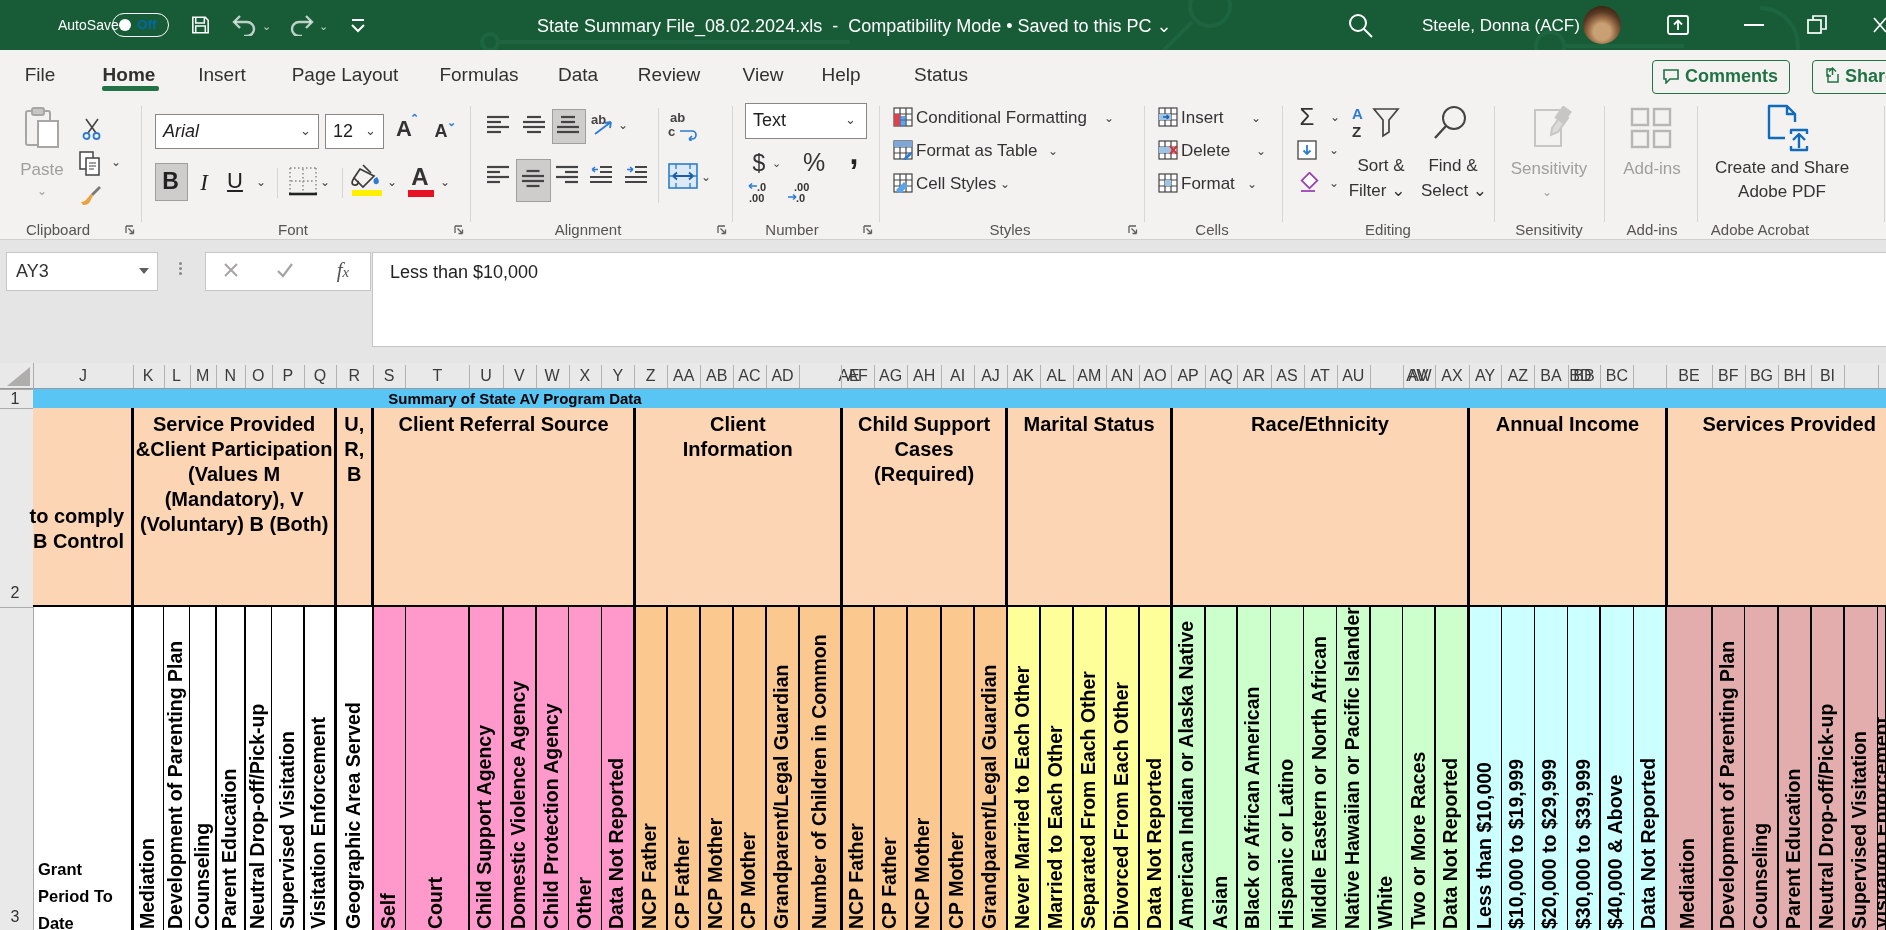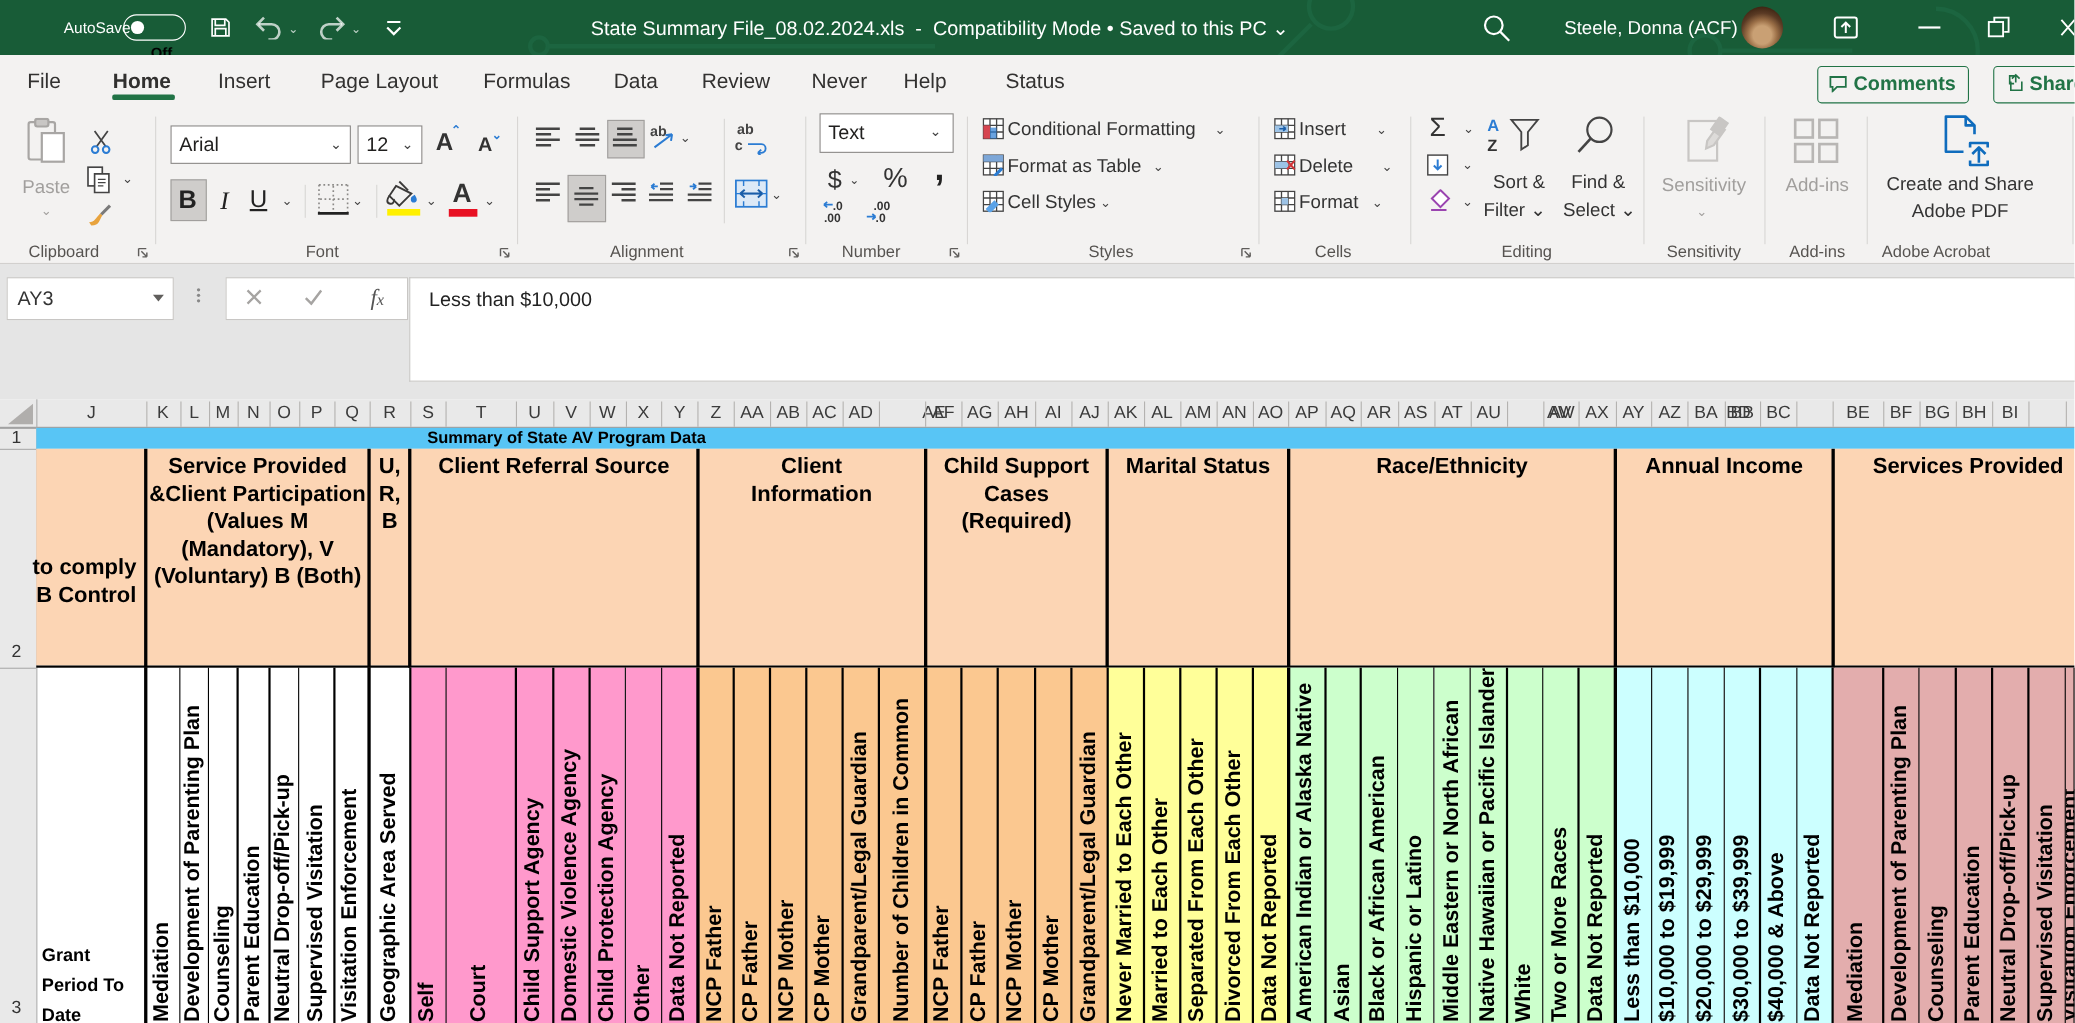--- a/index.html
+++ b/index.html
@@ -24,21 +24,21 @@
       <circle cx="780" cy="6" r="20"></circle>
       <path d="M762 22 l-40 40"></path>
       <circle cx="1120" cy="46" r="14"></circle>
       <path d="M1134 46 h120"></path>
       <path d="M1330 8 a38 38 0 0 1 0 76"></path>
     </g>
   </svg>
 <div class="abs" style="left:58px;top:15px;width:60px;height:20px;line-height:20px;color:#fff;font-size:14px;">AutoSave</div>
 <div class="abs" style="left:112px;top:13px;width:55px;height:22px;border:1.5px solid #fff;border-radius:13px;"></div>
 <div class="abs" style="left:119px;top:19px;width:12px;height:12px;border-radius:50%;background:#fff;"></div>
-<div class="abs" style="left:137px;top:14px;width:28px;height:22px;line-height:22px;color:#000000;font-size:13.5px;font-weight:bold;margin-top:24px;">Off</div>
+<div class="abs" style="left:137px;top:14px;width:28px;height:22px;line-height:22px;color:#0369a1;font-size:13.5px;font-weight:bold;">Off</div>
 <svg class="abs" style="left:189px;top:13px;width:23px;height:24px" viewBox="0 0 24 24">
     <g stroke="#fff" stroke-width="1.6" fill="none">
       <path d="M4 4 h13 l3 3 v13 h-16 z"></path>
       <path d="M7 4 v6 h9 v-6"></path>
       <path d="M7 20 v-7 h10 v7"></path>
     </g>
   </svg>
 <svg class="abs" style="left:231px;top:14px;width:26px;height:22px" viewBox="0 0 26 22">
     <path d="M4 8 h12 a7 7 0 0 1 0 14 h-3" stroke="rgba(255,255,255,0.72)" stroke-width="2.4" fill="none"></path>
     <path d="M9 2 L3 8 L9 14" stroke="rgba(255,255,255,0.72)" stroke-width="2.4" fill="none"></path>
@@ -72,21 +72,21 @@
     <path d="M2 4 L14 18 M14 4 L2 18" stroke="#fff" stroke-width="1.7"></path>
   </svg>
 <div class="abs" style="left:0;top:50px;width:1886px;height:50px;background:#F3F2F1;"></div>
 <div class="menutab" style="left:-30.0px;width:140px;">File</div>
 <div class="menutab" style="left:59.0px;width:140px;font-weight:bold;color:#31302f;">Home</div>
 <div class="menutab" style="left:152.0px;width:140px;">Insert</div>
 <div class="menutab" style="left:275.0px;width:140px;">Page Layout</div>
 <div class="menutab" style="left:409.0px;width:140px;">Formulas</div>
 <div class="menutab" style="left:508.0px;width:140px;">Data</div>
 <div class="menutab" style="left:599.0px;width:140px;">Review</div>
-<div class="menutab" style="left:693.0px;width:140px;">Never</div>
+<div class="menutab" style="left:693.0px;width:140px;">View</div>
 <div class="menutab" style="left:771.0px;width:140px;">Help</div>
 <div class="menutab" style="left:871.0px;width:140px;">Status</div>
 <div class="abs" style="left:102px;top:86px;width:57px;height:5px;background:#217346;border-radius:2px;"></div>
 <div class="abs" style="left:1652px;top:60px;width:136px;height:32px;border:1px solid #217346;border-radius:4px;"></div>
 <svg class="abs" style="left:1662px;top:68px;width:18px;height:16px" viewBox="0 0 18 16">
     <path d="M2 2 h14 v9 h-8 l-4 4 v-4 h-2 z" stroke="#217346" stroke-width="1.6" fill="none"></path>
   </svg>
 <div class="abs" style="left:1685px;top:63px;width:95px;height:26px;line-height:26px;font-size:18px;font-weight:bold;color:#217346;">Comments</div>
 <div class="abs" style="left:1812px;top:60px;width:90px;height:32px;border:1px solid #217346;border-radius:4px;"></div>
 <svg class="abs" style="left:1822px;top:66px;width:18px;height:18px" viewBox="0 0 18 18">
@@ -152,21 +152,21 @@
       <path d="M8 8 h13 v17 h-13 z"></path>
       <path d="M11 13 h7 M11 16 h7 M11 19 h5" stroke-width="1.2"></path>
     </g>
   </svg>
 <div class="abs" style="left:108px;top:155px;width:16px;height:12px;text-align:center;font-size:12px;color:#444;">⌄</div>
 <svg class="abs" style="left:77px;top:184px;width:26px;height:24px" viewBox="0 0 26 24">
     <path d="M14 10 L22 2 l2 2 L16 12 z" fill="#7a7a7a"></path>
     <path d="M4 18 c5 0 6 -4 10 -8 l2 2 c-3 4 -2 9 -10 9 z" fill="#E8A33D"></path>
   </svg>
 <div class="abs" style="left:155px;top:114px;width:162px;height:33px;background:#fff;border:1px solid #8A8886;"></div>
-<div class="abs" style="left:163px;top:119px;width:80px;height:24px;line-height:24px;font-size:18px;color:#201F1E;">Arial</div>
+<div class="abs" style="left:163px;top:119px;width:80px;height:24px;line-height:24px;font-size:18px;color:#201F1E;font-style:italic;">Arial</div>
 <div class="abs" style="left:300px;top:120px;width:14px;height:22px;line-height:22px;font-size:13px;color:#444;">⌄</div>
 <div class="abs" style="left:325px;top:114px;width:57px;height:33px;background:#fff;border:1px solid #8A8886;"></div>
 <div class="abs" style="left:333px;top:119px;width:30px;height:24px;line-height:24px;font-size:18px;color:#201F1E;">12</div>
 <div class="abs" style="left:365px;top:120px;width:14px;height:22px;line-height:22px;font-size:13px;color:#444;">⌄</div>
 <div class="abs" style="left:392px;top:114px;width:24px;height:28px;font-size:22px;font-weight:bold;color:#333;text-align:center;line-height:30px;">A</div>
 <div class="abs" style="left:410px;top:112px;width:12px;height:12px;font-size:11px;color:#2B7CD3;font-weight:bold;">⌃</div>
 <div class="abs" style="left:431px;top:117px;width:20px;height:26px;font-size:18px;font-weight:bold;color:#333;text-align:center;line-height:28px;">A</div>
 <div class="abs" style="left:447px;top:116px;width:12px;height:12px;font-size:11px;color:#2B7CD3;font-weight:bold;">⌄</div>
 <div class="abs" style="left:155px;top:163px;width:31px;height:36px;background:#CFCDCB;border:1px solid #A19F9D;"></div>
 <div class="abs" style="left:155px;top:165px;width:31px;height:32px;line-height:32px;text-align:center;font-weight:bold;font-size:23px;color:#222;">B</div>

